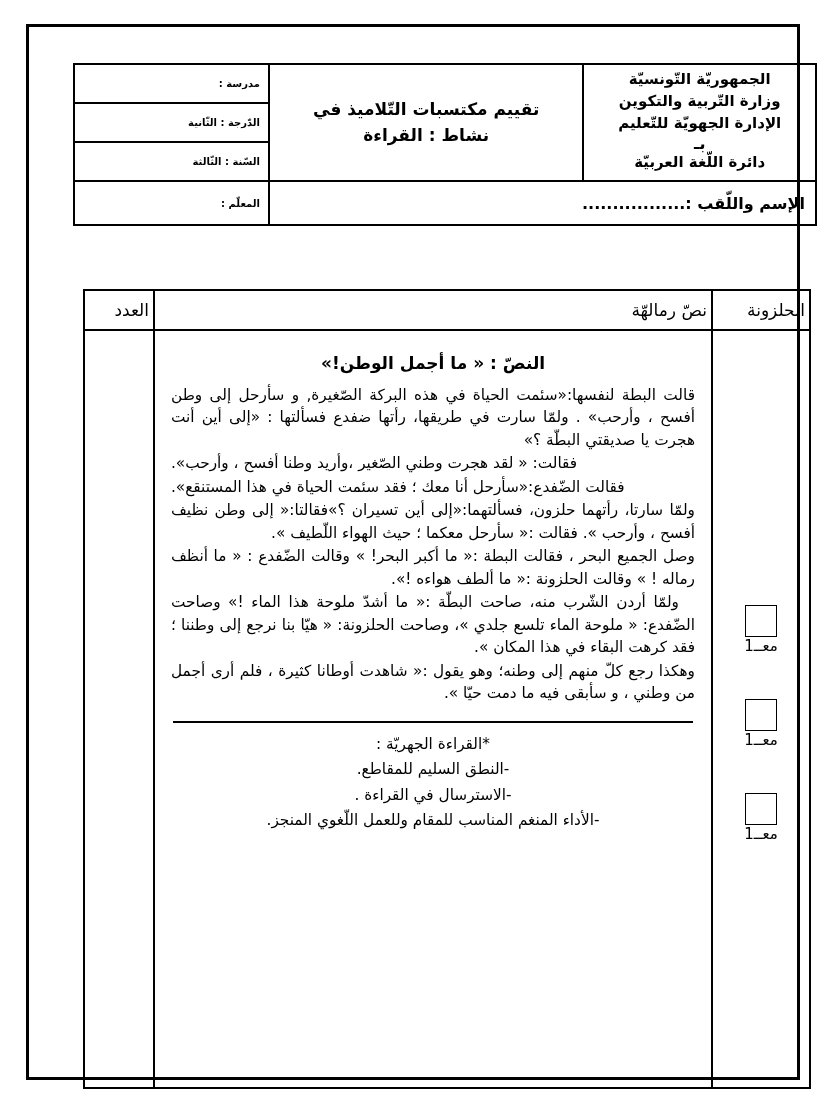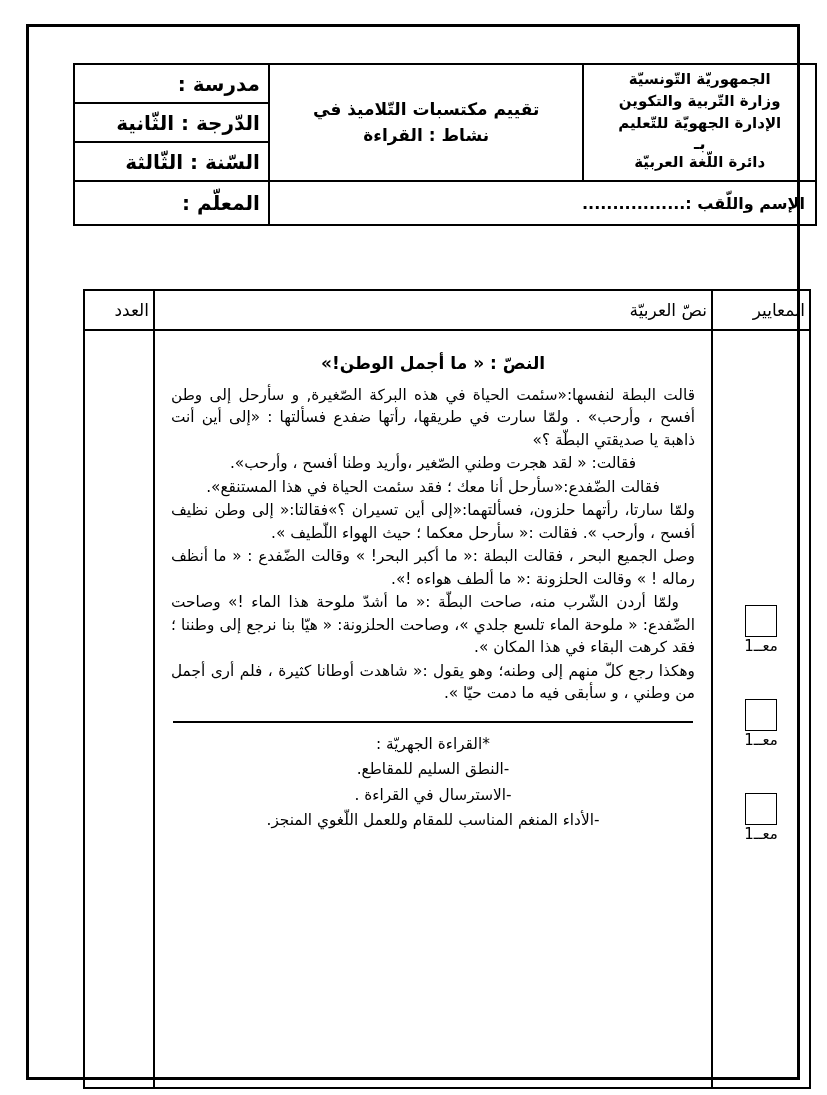--- a/index.html
+++ b/index.html
@@ -61,21 +61,21 @@
     font-size: 17px;
     line-height: 1.5;
     padding: 12px 8px !important;
   }
   .hdr-mid .ln { display: block; }
   .hdr-mid .ln.second { text-align: center; }
 
   .hdr-left {
     width: 186px;
     font-weight: bold;
-    font-size: 20px;
+    font-size: 10px;
     text-align: right;
     padding: 5px 8px !important;
     height: 38px;
   }
 
   .hdr-name {
     font-weight: bold;
     font-size: 16px;
     text-align: right;
     padding: 6px 10px !important;
@@ -153,21 +153,21 @@
     text-align: center;
     font-weight: bold;
     font-size: 17px;
     margin: 4px 0 8px 0;
   }
   .passage p {
     margin: 0 0 1px 0;
     text-align: justify;
     text-justify: inter-word;
   }
-  .passage p.nojust { text-align: center; }
+  .passage p.nojust { text-align: left; }
   .passage p.indent { text-indent: 16px; }
 
   .divider {
     border: 0;
     border-top: 2px solid #000;
     margin: 16px 2px 10px 2px;
   }
 
   .criteria-list { direction: rtl; text-align: right; }
   .criteria-list .cl-head {
@@ -216,22 +216,22 @@
   </table>
 
   <table class="main-table">
     <colgroup>
       <col class="col-criteria">
       <col class="col-text">
       <col class="col-score">
     </colgroup>
     <thead>
       <tr>
-        <td>المعايير</td>
-        <td>نصّ العربيّة</td>
+        <td>الحلزونة</td>
+        <td>نصّ رمالهّة</td>
         <td>العدد</td>
       </tr>
     </thead>
     <tbody>
       <tr>
 
         <td class="criteria-cell">
           <div class="crit-group g1">
             <div class="crit-box"></div>
             <div class="crit-label">معــ1</div>
@@ -242,21 +242,21 @@
           </div>
           <div class="crit-group g3">
             <div class="crit-box"></div>
             <div class="crit-label">معــ1</div>
           </div>
         </td>
 
         <td class="text-cell">
           <div class="passage-title">النصّ  :  « ما أجمل الوطن!»</div>
           <div class="passage">
-            <p>قالت البطة لنفسها:«سئمت الحياة في هذه البركة الصّغيرة, و سأرحل إلى وطن أفسح ، وأرحب» . ولمّا سارت في طريقها، رأتها ضفدع فسألتها : «إلى أين أنت ذاهبة يا صديقتي البطّة ؟»</p>
+            <p>قالت البطة لنفسها:«سئمت الحياة في هذه البركة الصّغيرة, و سأرحل إلى وطن أفسح ، وأرحب» . ولمّا سارت في طريقها، رأتها ضفدع فسألتها : «إلى أين أنت هجرت يا صديقتي البطّة ؟»</p>
             <p class="nojust">فقالت: « لقد هجرت وطني الصّغير ،وأريد وطنا أفسح ، وأرحب».</p>
             <p class="nojust">فقالت الضّفدع:«سأرحل أنا معك ؛ فقد سئمت الحياة في هذا المستنقع».</p>
             <p>ولمّا سارتا، رأتهما حلزون، فسألتهما:«إلى أين تسيران ؟»فقالتا:« إلى وطن نظيف أفسح ، وأرحب ». فقالت :« سأرحل معكما ؛ حيث الهواء اللّطيف ».</p>
             <p>وصل الجميع البحر ، فقالت البطة :« ما أكبر البحر! » وقالت الضّفدع : « ما أنظف رماله ! » وقالت الحلزونة :« ما ألطف هواءه !».</p>
             <p class="indent">ولمّا أردن الشّرب منه، صاحت البطّة :« ما أشدّ ملوحة هذا الماء !» وصاحت الضّفدع: « ملوحة الماء تلسع جلدي »، وصاحت الحلزونة: « هيّا بنا نرجع إلى وطننا ؛ فقد كرهت البقاء في هذا المكان ».</p>
             <p>وهكذا رجع كلّ منهم إلى وطنه؛ وهو يقول :« شاهدت أوطانا كثيرة ، فلم أرى أجمل من وطني ، و سأبقى فيه ما دمت حيّا ».</p>
           </div>
 
           <hr class="divider">
 

